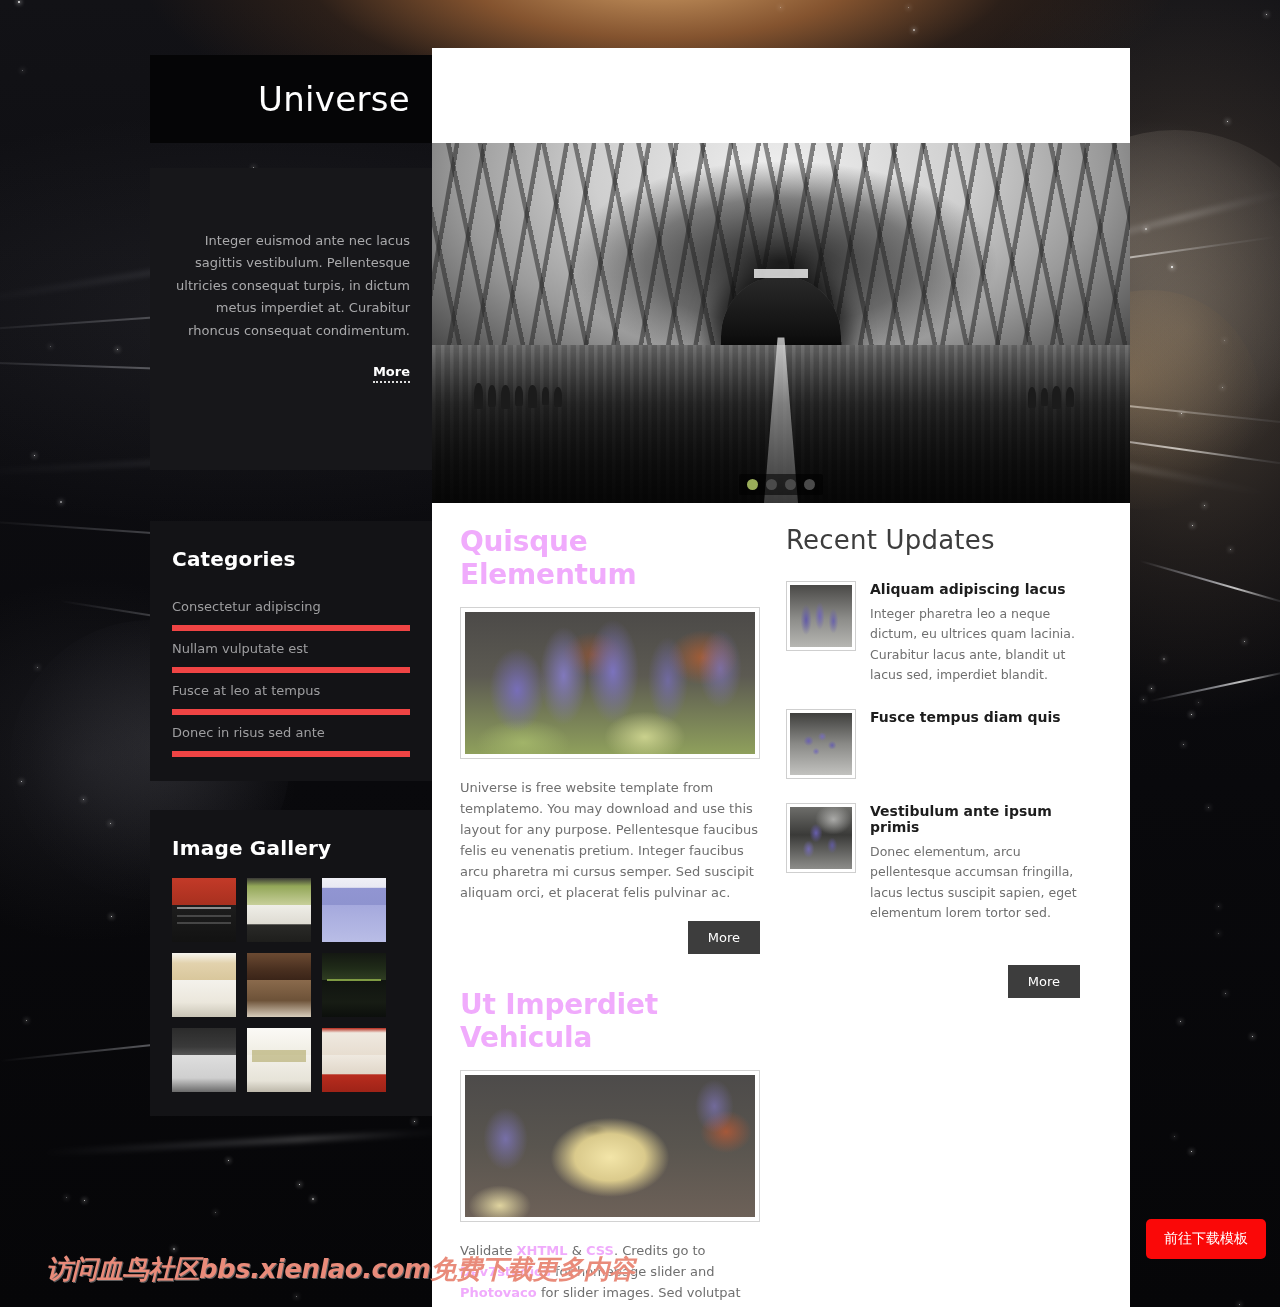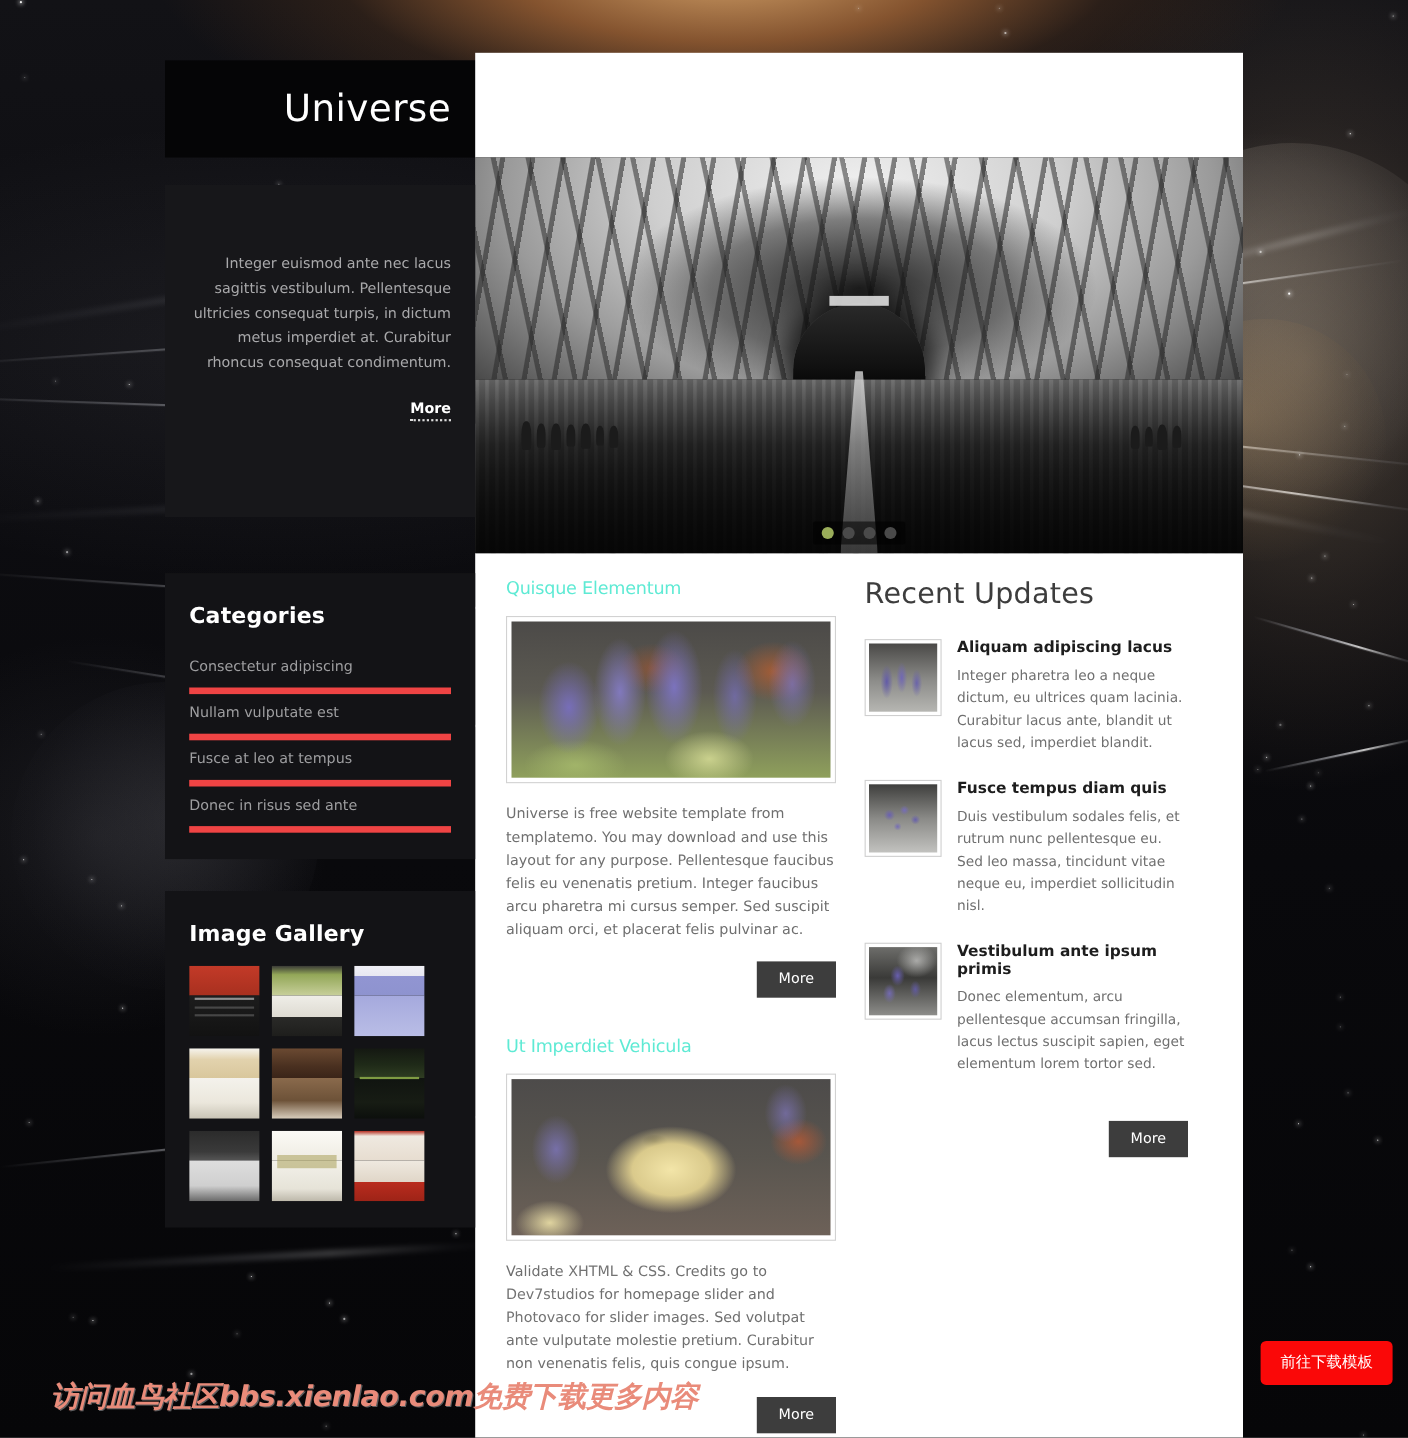--- a/index.html
+++ b/index.html
@@ -281,23 +281,23 @@
     left: 432px; top: 503px;
     width: 698px;
     padding: 22px 28px 0 28px;
     display: flex;
     gap: 26px;
   }
   .col-left { width: 300px; flex: none; }
   .col-right { width: 294px; flex: none; }
 
   .col-left h2 {
-    font-size: 16px;
-    font-weight: normal;
-    color: #5eead4;
+    font-size: 28px;
+    font-weight: bold;
+    color: #f0abfc;
     letter-spacing: -.2px;
     margin-bottom: 16px;
   }
   .col-right h2 {
     font-size: 26px;
     font-weight: 400;
     color: #3d3d3d;
     letter-spacing: .2px;
     margin-bottom: 26px;
   }
@@ -334,21 +334,21 @@
       radial-gradient(ellipse 40px 26px at 12% 92%, rgba(244,232,172,0.85) 0%, rgba(220,205,140,0) 78%),
       linear-gradient(180deg, #4d4b4a 0%, #59554f 50%, #6d6158 100%);
   }
 
   .col-left p.body {
     font-size: 13px;
     line-height: 1.62;
     color: #6f6f6f;
     margin-top: 18px;
   }
-  .col-left p.body b { color: #737373; font-weight: normal; }
+  .col-left p.body b { color: #f0abfc; font-weight: bold; }
 
   .btn-more {
     display: inline-block;
     background: #3d3d3d;
     color: #ffffff;
     font-size: 13px;
     text-decoration: none;
     padding: 9px 20px;
     margin-top: 18px;
     cursor: pointer;
@@ -677,21 +677,20 @@
           <p>Integer pharetra leo a neque dictum, eu ultrices quam lacinia. Curabitur lacus ante, blandit ut lacus sed, imperdiet blandit.</p>
         </div>
       </div>
 
       <div class="update">
         <div class="uthumb">
             <div class="pic upic-2"></div>
           </div>
         <div>
           <h4>Fusce tempus diam quis</h4>
-          <p>Duis vestibulum sodales felis, et rutrum nunc pellentesque eu. Sed leo massa, tincidunt vitae neque eu, imperdiet sollicitudin nisl.</p>
         </div>
       </div>
 
 
       <div class="update">
         <div class="uthumb">
             <div class="pic upic-4"></div>
           </div>
         <div>
           <h4>Vestibulum ante ipsum primis</h4>

